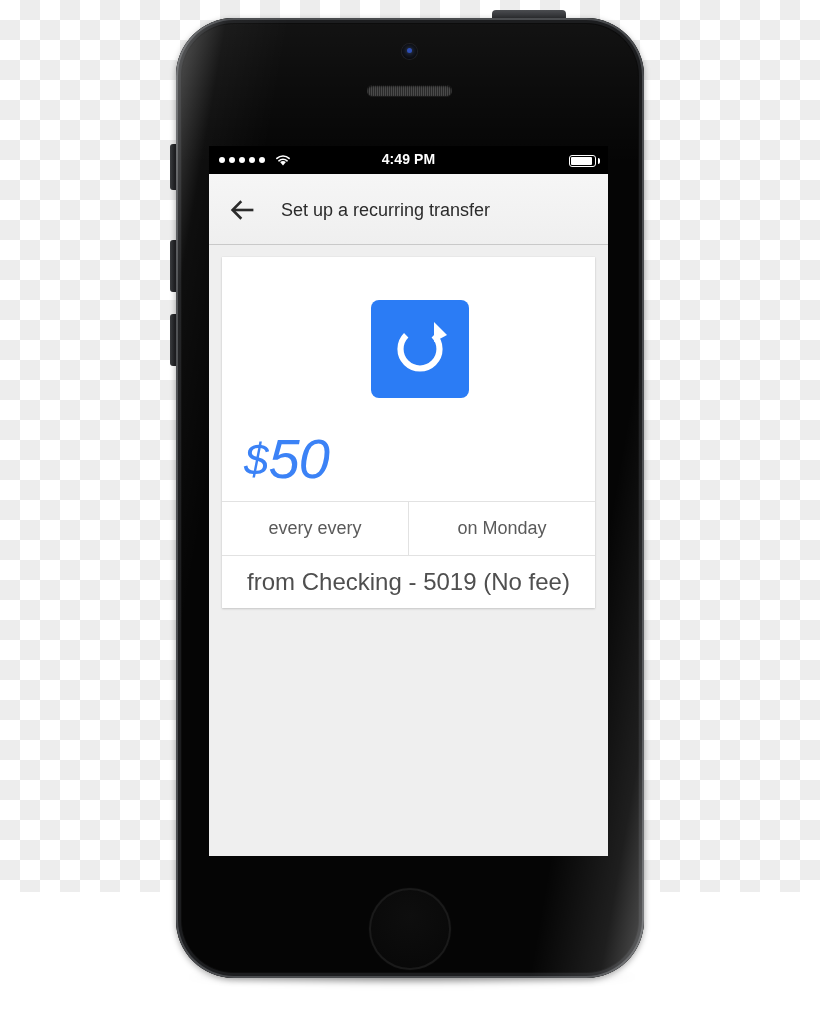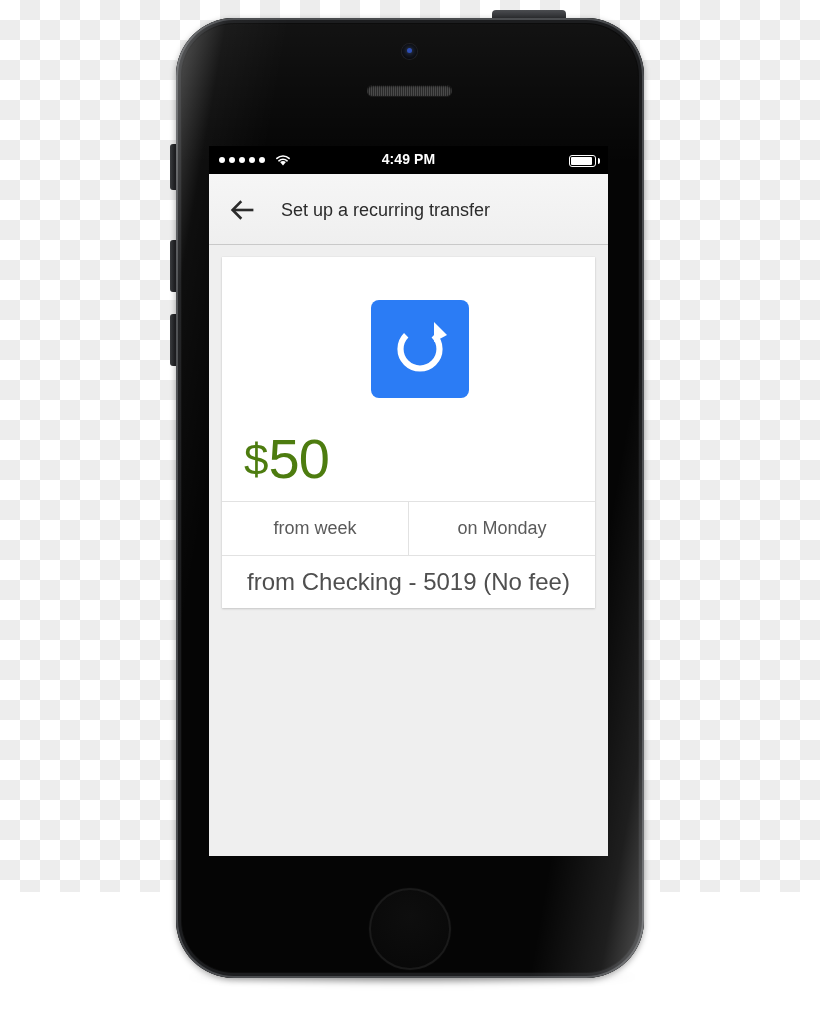--- a/index.html
+++ b/index.html
@@ -256,24 +256,25 @@
     border-radius: 8px;
     background: #2b7cf5;
     display: flex;
     align-items: center;
     justify-content: center;
   }
   #amount {
     position: absolute;
     left: 22px; bottom: 14px;
     font-size: 56px;
-    color: #4d7c0f;
+    color: #3b82f6;
     line-height: 1;
     font-weight: 300;
     letter-spacing: -1px;
+    font-style: italic;
   }
   #amount .cur {
     font-size: 44px;
     vertical-align: 3px;
     letter-spacing: 0;
   }
 
   
   #freq-row {
     display: flex;
@@ -370,21 +371,21 @@
           <div id="recurring-icon">
             <svg width="58" height="58" viewBox="0 0 58 58">
               <path d="M29 9.5 A19.5 19.5 0 1 0 48.5 29" stroke="#ffffff" stroke-width="6.2" fill="none" stroke-linecap="butt" transform="rotate(-45 29 29)"></path>
               <polygon points="43.0,2.0 56.0,15.0 43.0,22.0" fill="#ffffff"></polygon>
             </svg>
           </div>
           <div id="amount"><span class="cur">$</span><span>50</span></div>
         </div>
 
         <div id="freq-row">
-          <div class="freq-cell" id="freq-cell-left">from week</div>
+          <div class="freq-cell" id="freq-cell-left">every every</div>
           <div class="freq-cell" id="freq-cell-right">on Monday</div>
         </div>
 
         <div id="source-row">from Checking - 5019 (No fee)</div>
 
       </div>
 
     </div>
 
   </div>

